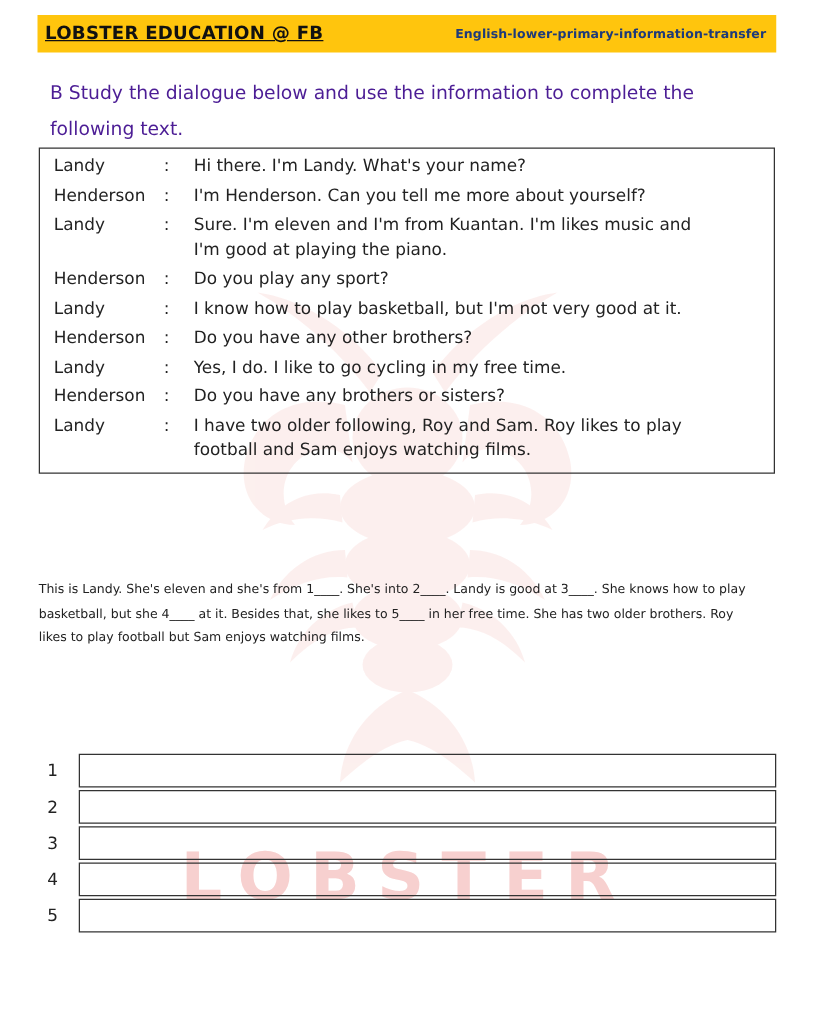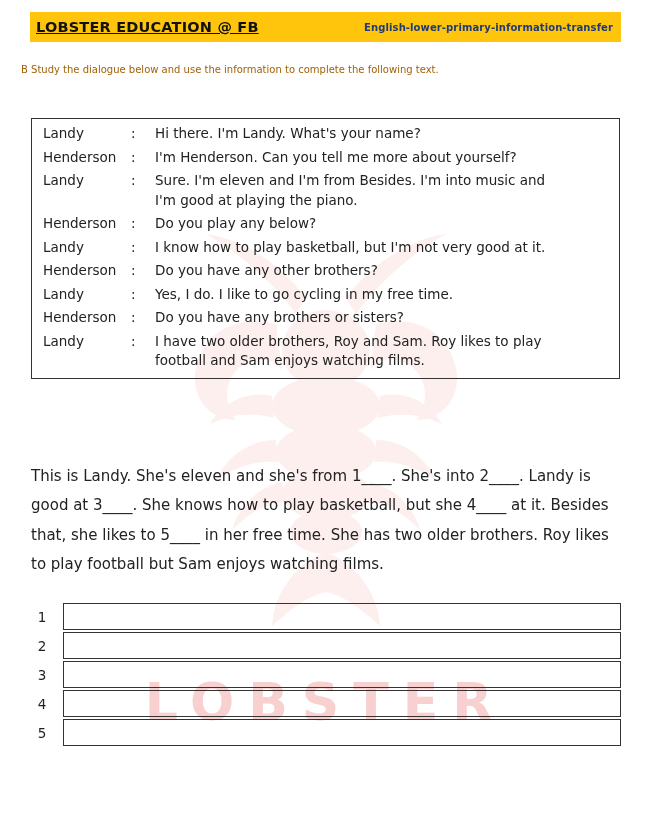--- a/index.html
+++ b/index.html
@@ -87,26 +87,26 @@
   .header-right {
     font-size: 10px;
     font-weight: bold;
     color: #1e3a7a;
     letter-spacing: 0.1px;
   }
 
   
   .instruction {
     position: absolute;
-    left: 21px;
+    left: 40px;
     top: 60px;
     width: 570px;
-    font-size: 10px;
+    font-size: 15px;
     line-height: 1.95;
-    color: #a16207;
+    color: #4c1d95;
   }
 
   
   .dialogue {
     position: absolute;
     left: 31px;
     top: 118px;
     width: 589px;
     border: 1.5px solid #333333;
     box-sizing: border-box;
@@ -139,21 +139,21 @@
     display: block;
     margin-top: 6px;
   }
 
   
   .cloze {
     position: absolute;
     left: 31px;
     top: 462px;
     width: 578px;
-    font-size: 15px;
+    font-size: 10px;
     line-height: 1.95;
     color: #222222;
   }
 
   
   .answers {
     position: absolute;
     left: 31px;
     top: 602px;
     width: 590px;
@@ -232,27 +232,27 @@
 
     <div class="line">
       <span class="spk">Henderson</span>
       <span class="colon">:</span>
       <span class="utt">I'm Henderson. Can you tell me more about yourself?</span>
     </div>
 
     <div class="line">
       <span class="spk">Landy</span>
       <span class="colon">:</span>
-      <span class="utt"><span>Sure. I'm eleven and I'm from Besides. I'm into music and</span><span class="cont">I'm good at playing the piano.</span></span>
+      <span class="utt"><span>Sure. I'm eleven and I'm from Kuantan. I'm likes music and</span><span class="cont">I'm good at playing the piano.</span></span>
     </div>
 
     <div class="line">
       <span class="spk">Henderson</span>
       <span class="colon">:</span>
-      <span class="utt">Do you play any below?</span>
+      <span class="utt">Do you play any sport?</span>
     </div>
 
     <div class="line">
       <span class="spk">Landy</span>
       <span class="colon">:</span>
       <span class="utt">I know how to play basketball, but I'm not very good at it.</span>
     </div>
 
     <div class="line">
       <span class="spk">Henderson</span>
@@ -268,21 +268,21 @@
 
     <div class="line">
       <span class="spk">Henderson</span>
       <span class="colon">:</span>
       <span class="utt">Do you have any brothers or sisters?</span>
     </div>
 
     <div class="line">
       <span class="spk">Landy</span>
       <span class="colon">:</span>
-      <span class="utt"><span>I have two older brothers, Roy and Sam. Roy likes to play</span><span class="cont">football and Sam enjoys watching films.</span></span>
+      <span class="utt"><span>I have two older following, Roy and Sam. Roy likes to play</span><span class="cont">football and Sam enjoys watching films.</span></span>
     </div>
 
   </div>
 
   <div class="cloze">This is Landy. She's eleven and she's from 1____. She's into 2____. Landy is good at 3____. She knows how to play basketball, but she 4____ at it. Besides that, she likes to 5____ in her free time. She has two older brothers. Roy likes to play football but Sam enjoys watching films.</div>
 
   <div class="answers">
     <div class="ans-row">
       <span class="ans-num">1</span>
       <div class="ans-box"></div>

